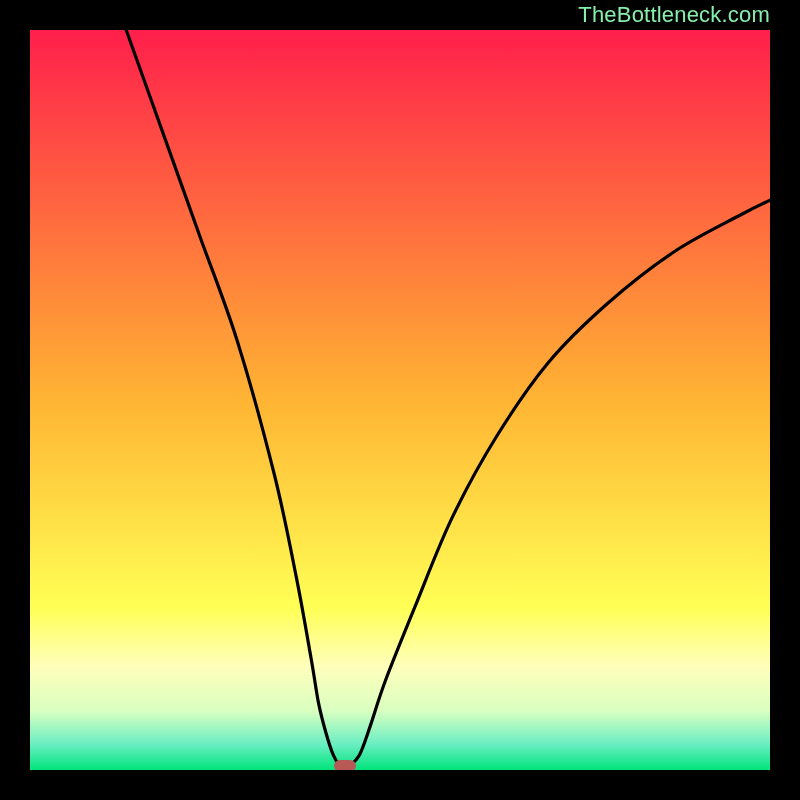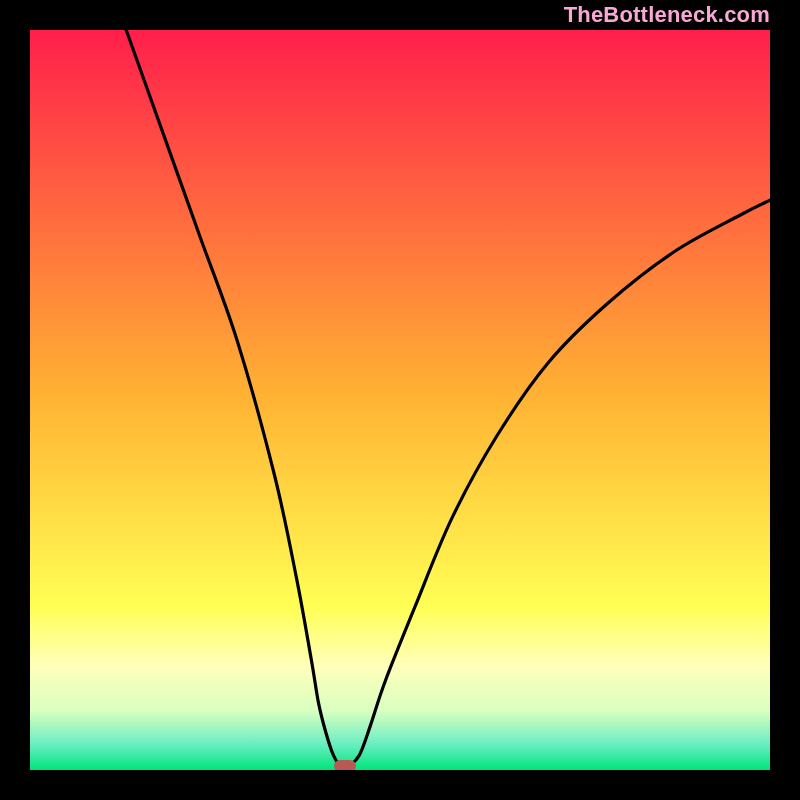--- a/index.html
+++ b/index.html
@@ -31,24 +31,24 @@
   .curve-svg {
     position: absolute;
     inset: 0;
     width: 100%;
     height: 100%;
   }
   .watermark {
     position: absolute;
     top: 2px;
     right: 30px;
-    color: #f9a8d4;
+    color: #86efac;
     font-family: Arial, Helvetica, sans-serif;
     font-size: 22px;
-    font-weight: 700;
+    font-weight: 400;
     letter-spacing: 0.2px;
     user-select: none;
   }
   .marker {
     position: absolute;
     width: 22px;
     height: 12px;
     border-radius: 6px;
     background: #b75a55;
     transform: translate(-50%, -50%);

